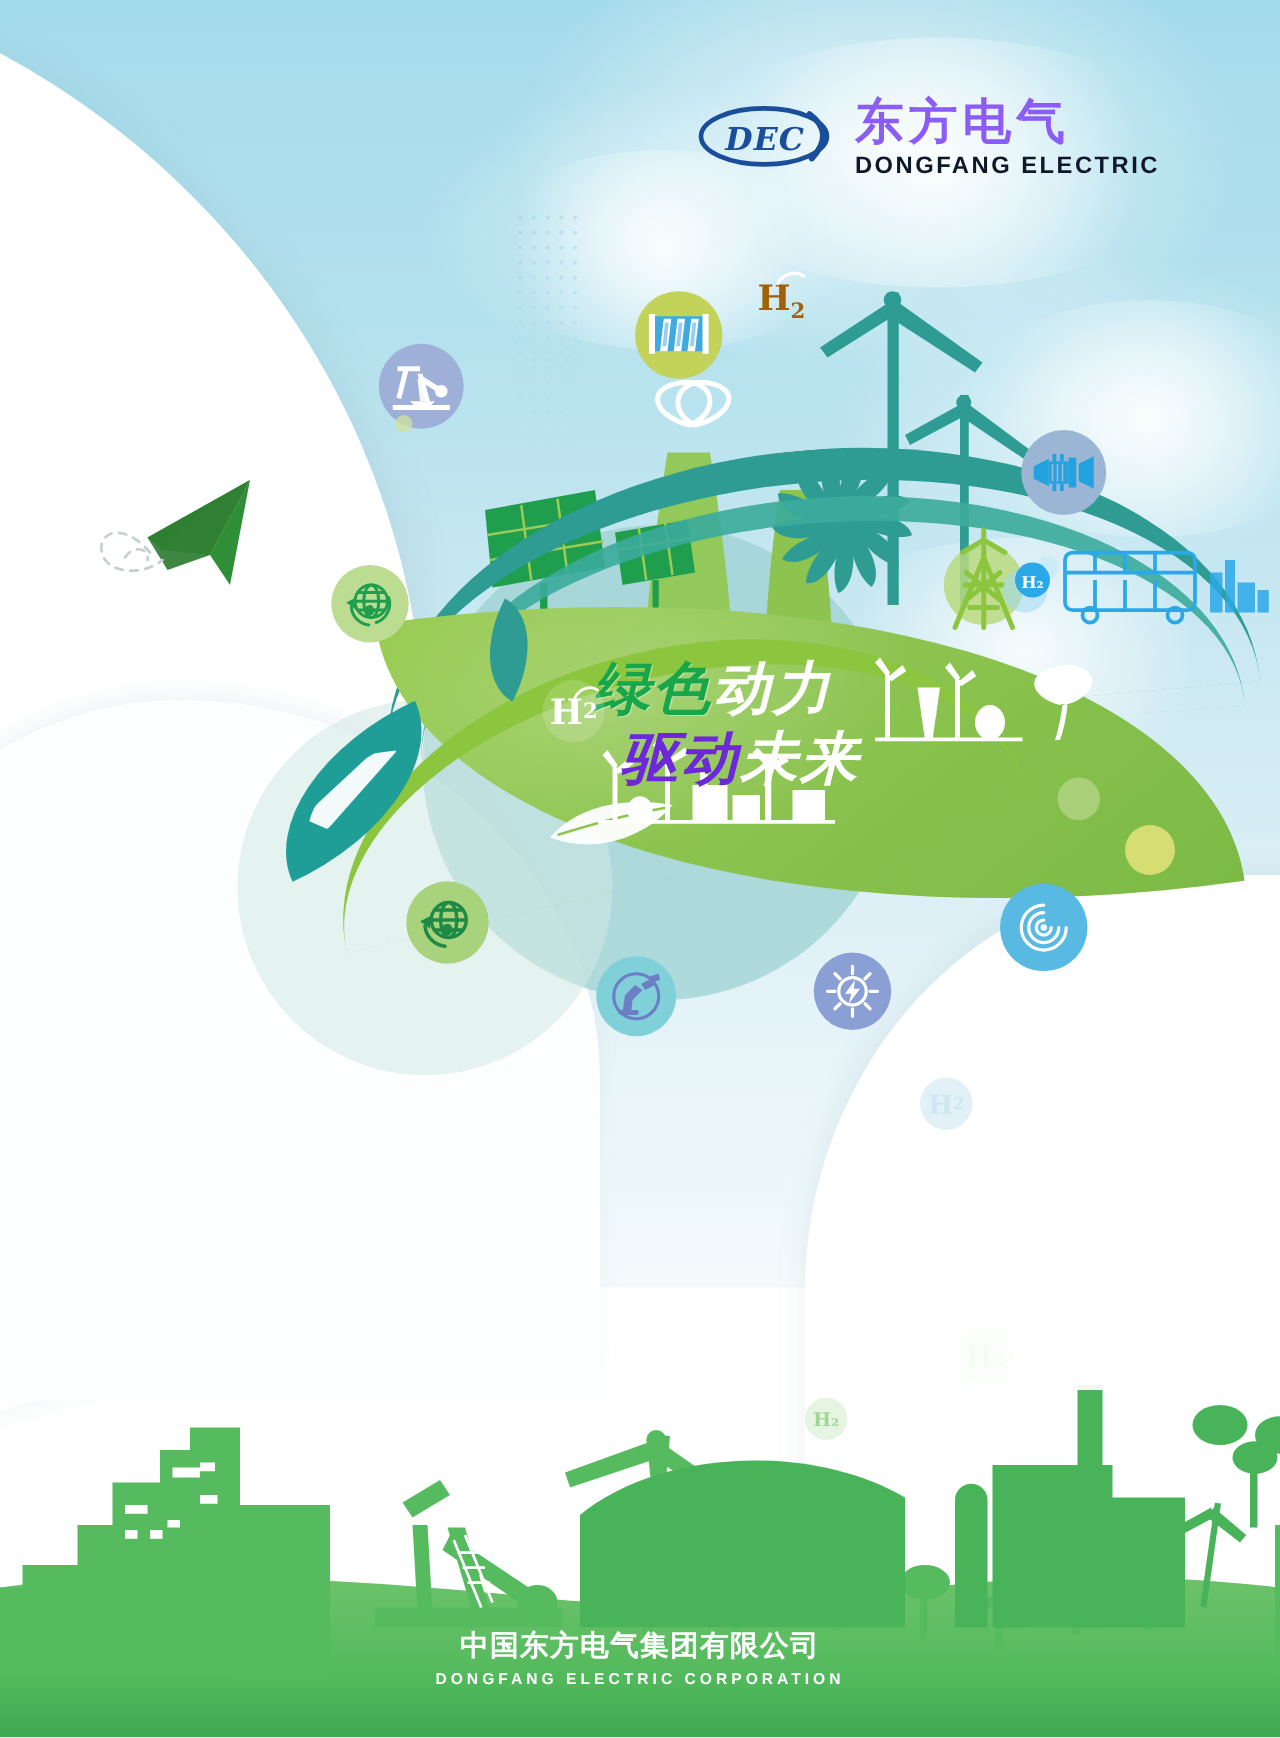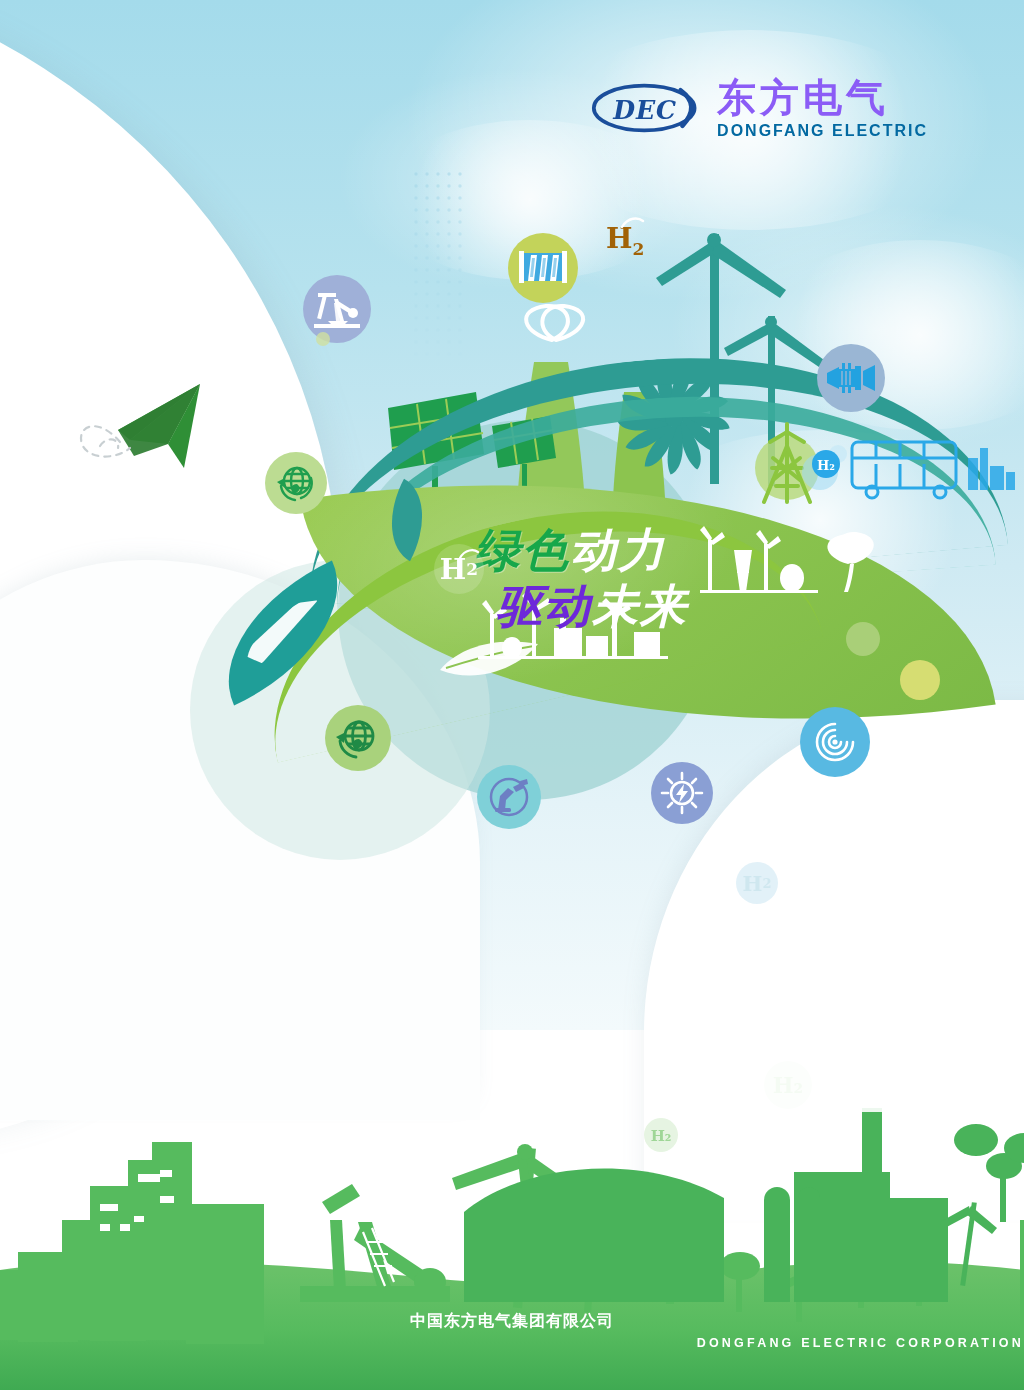--- a/index.html
+++ b/index.html
@@ -40,21 +40,21 @@
   }
   
   .logo{position:absolute;right:96px;top:78px;display:flex;align-items:center;gap:14px;}
   .logo-mark{width:112px;height:56px;}
   .logo-txt{line-height:1;}
   .logo-cn{
     font-family:"DejaVu Sans","Liberation Sans",sans-serif;
     font-size:39px;font-weight:700;color:#8b5cf6;letter-spacing:4px;
   }
   .logo-en{
-    font-size:16px;font-weight:700;color:#0369a1;letter-spacing:2.0px;margin-top:6px;
+    font-size:19px;font-weight:700;color:#0f172a;letter-spacing:2.0px;margin-top:6px;
   }
   
   .hill-teal{
     position:absolute;left:338px;top:420px;width:380px;height:380px;border-radius:50%;
     background:#9ed2d2;opacity:.75;
   }
   .hill-teal2{
     position:absolute;left:190px;top:560px;width:300px;height:300px;border-radius:50%;
     background:#cfe7e3;opacity:.55;
   }
@@ -121,22 +121,22 @@
     margin-top:26px;transform:scaleY(1.12) scaleX(1.02);transform-origin:left top;
     text-shadow:2px 2px 0 rgba(31,158,78,.18);
   }
   
   .ground{
     position:absolute;left:0;bottom:0;width:1024px;height:420px;
   }
   .footer{
     position:absolute;left:0;bottom:40px;width:1024px;text-align:center;color:#fff;
   }
-  .footer-cn{font-family:"DejaVu Sans","Liberation Sans",sans-serif;font-size:16px;font-weight:700;letter-spacing:1px;}
-  .footer-en{font-size:12.5px;font-weight:700;letter-spacing:3.2px;margin-top:4px;text-align:right;}
+  .footer-cn{font-family:"DejaVu Sans","Liberation Sans",sans-serif;font-size:23px;font-weight:700;letter-spacing:1px;}
+  .footer-en{font-size:12.5px;font-weight:700;letter-spacing:3.2px;margin-top:4px;}
   
   .cicon{position:absolute;border-radius:50%;display:flex;align-items:center;justify-content:center;}
   
   .dot{position:absolute;border-radius:50%;}
   .h2mark{
     position:absolute;font-family:"DejaVu Serif","Liberation Serif",serif;
     font-weight:700;line-height:1;
   }
   .h2bubble{
     position:absolute;border-radius:50%;display:flex;align-items:center;justify-content:center;

